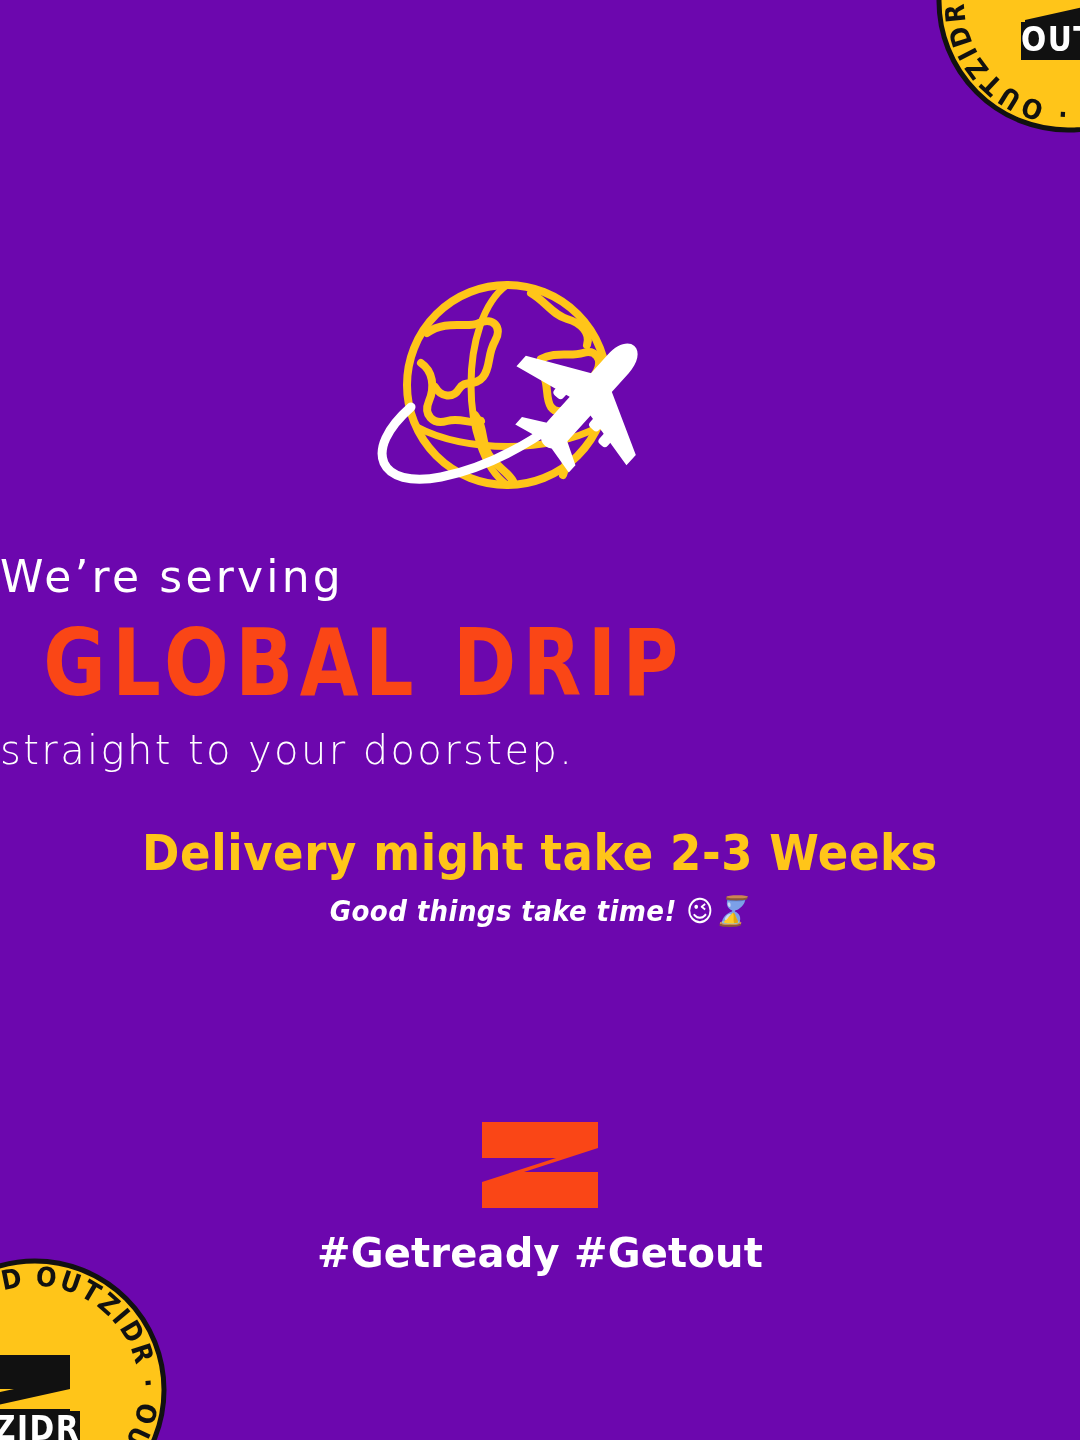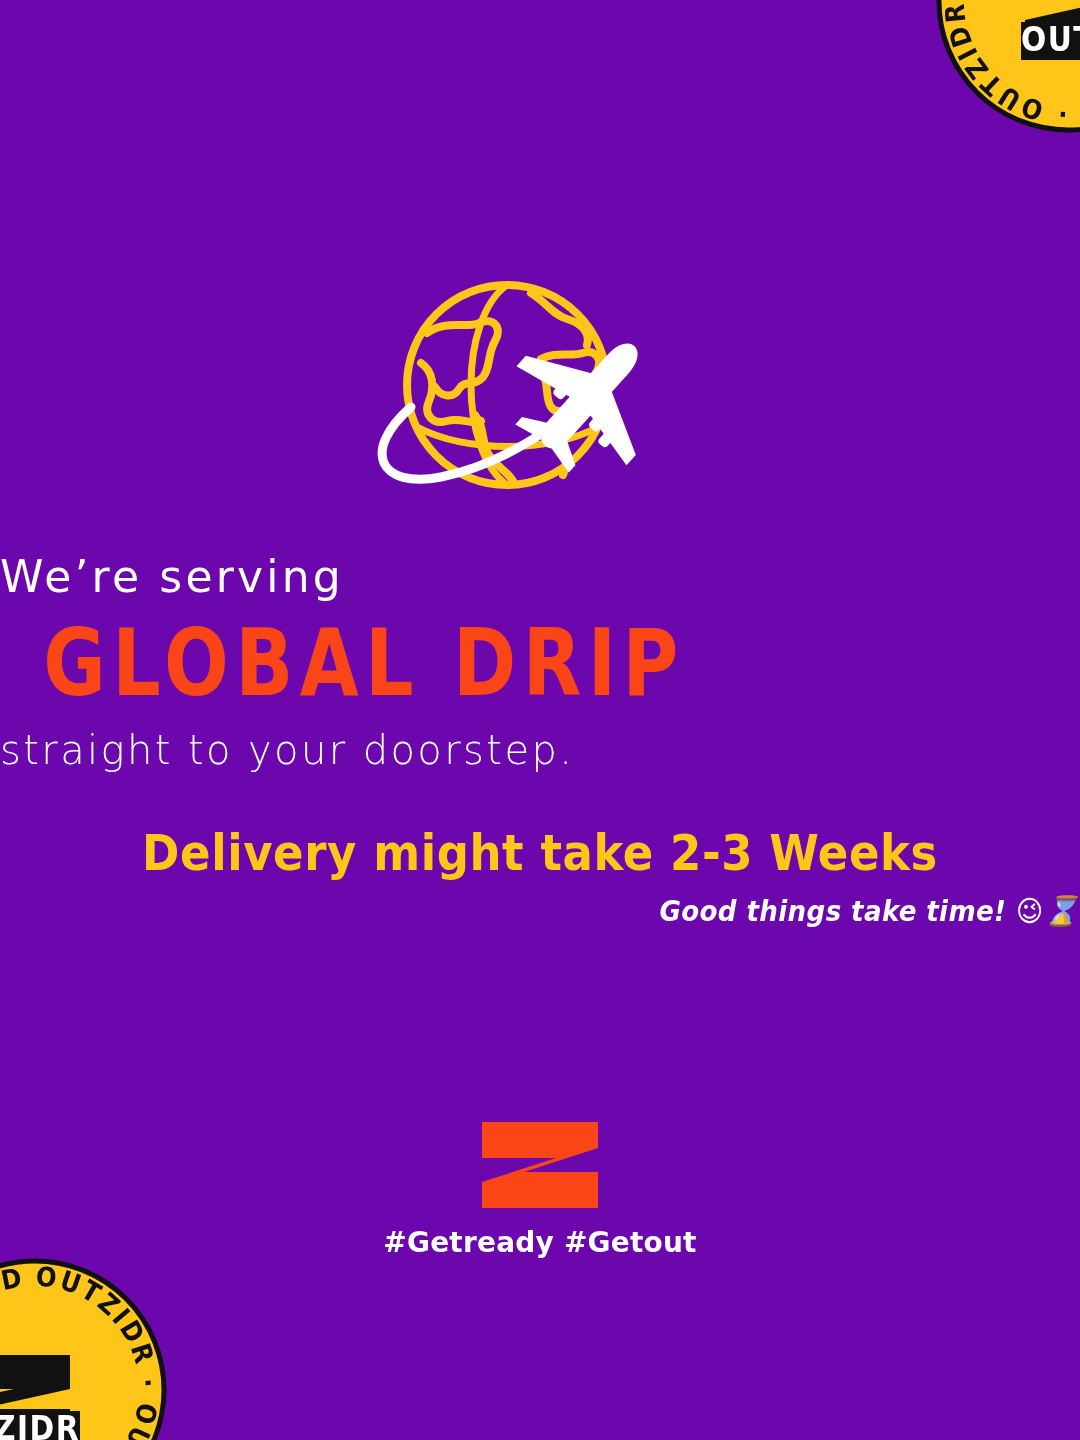--- a/index.html
+++ b/index.html
@@ -92,45 +92,44 @@
   .line-subnote {
     color: #FFFFFF;
     font-family: "DejaVu Sans Condensed", "Liberation Sans Narrow", "Liberation Sans", sans-serif;
     font-size: 29px;
     font-weight: 700;
     font-style: italic;
     letter-spacing: 0.4px;
     line-height: 38px;
     margin-top: 10px;
     white-space: nowrap;
-    text-align: right;
   }
 
   
   .footer {
     position: absolute;
     left: 0;
     top: 1122px;
     width: 1080px;
     text-align: center;
   }
   .z-mark {
     width: 124px;
     height: 86px;
     margin: 0 auto;
     display: block;
   }
   .hashtags {
     color: #FFFFFF;
     font-family: "DejaVu Sans", sans-serif;
-    font-size: 28px;
+    font-size: 40px;
     font-weight: 700;
     letter-spacing: 0.2px;
     line-height: 38px;
-    margin-top: 16px;
+    margin-top: 26px;
     white-space: nowrap;
   }
 
   
   .badge {
     position: absolute;
     width: 266px;
     height: 266px;
   }
   .badge svg { display: block; width: 266px; height: 266px; }

